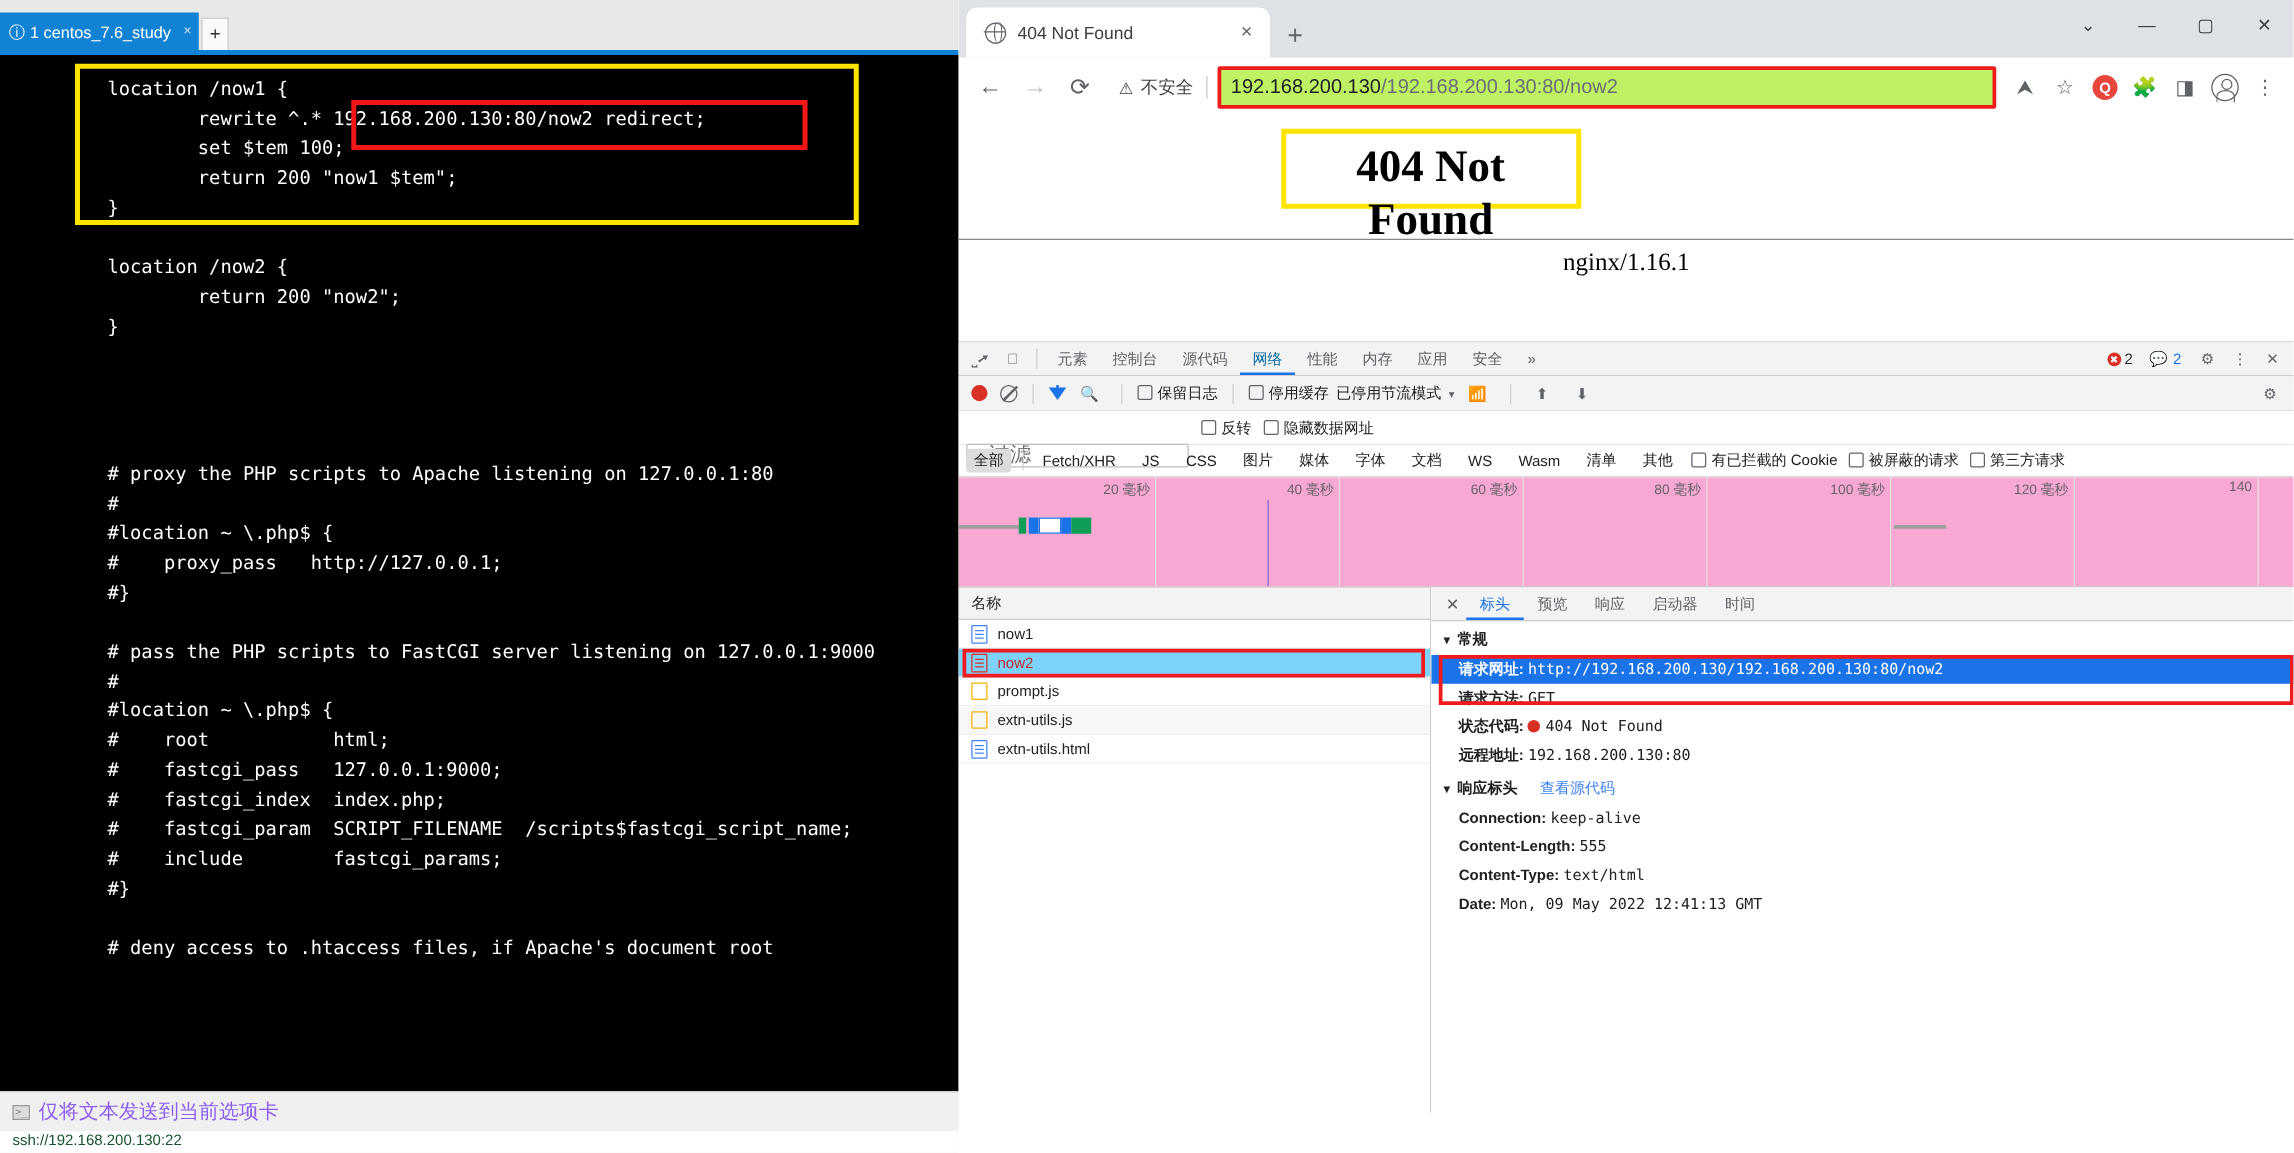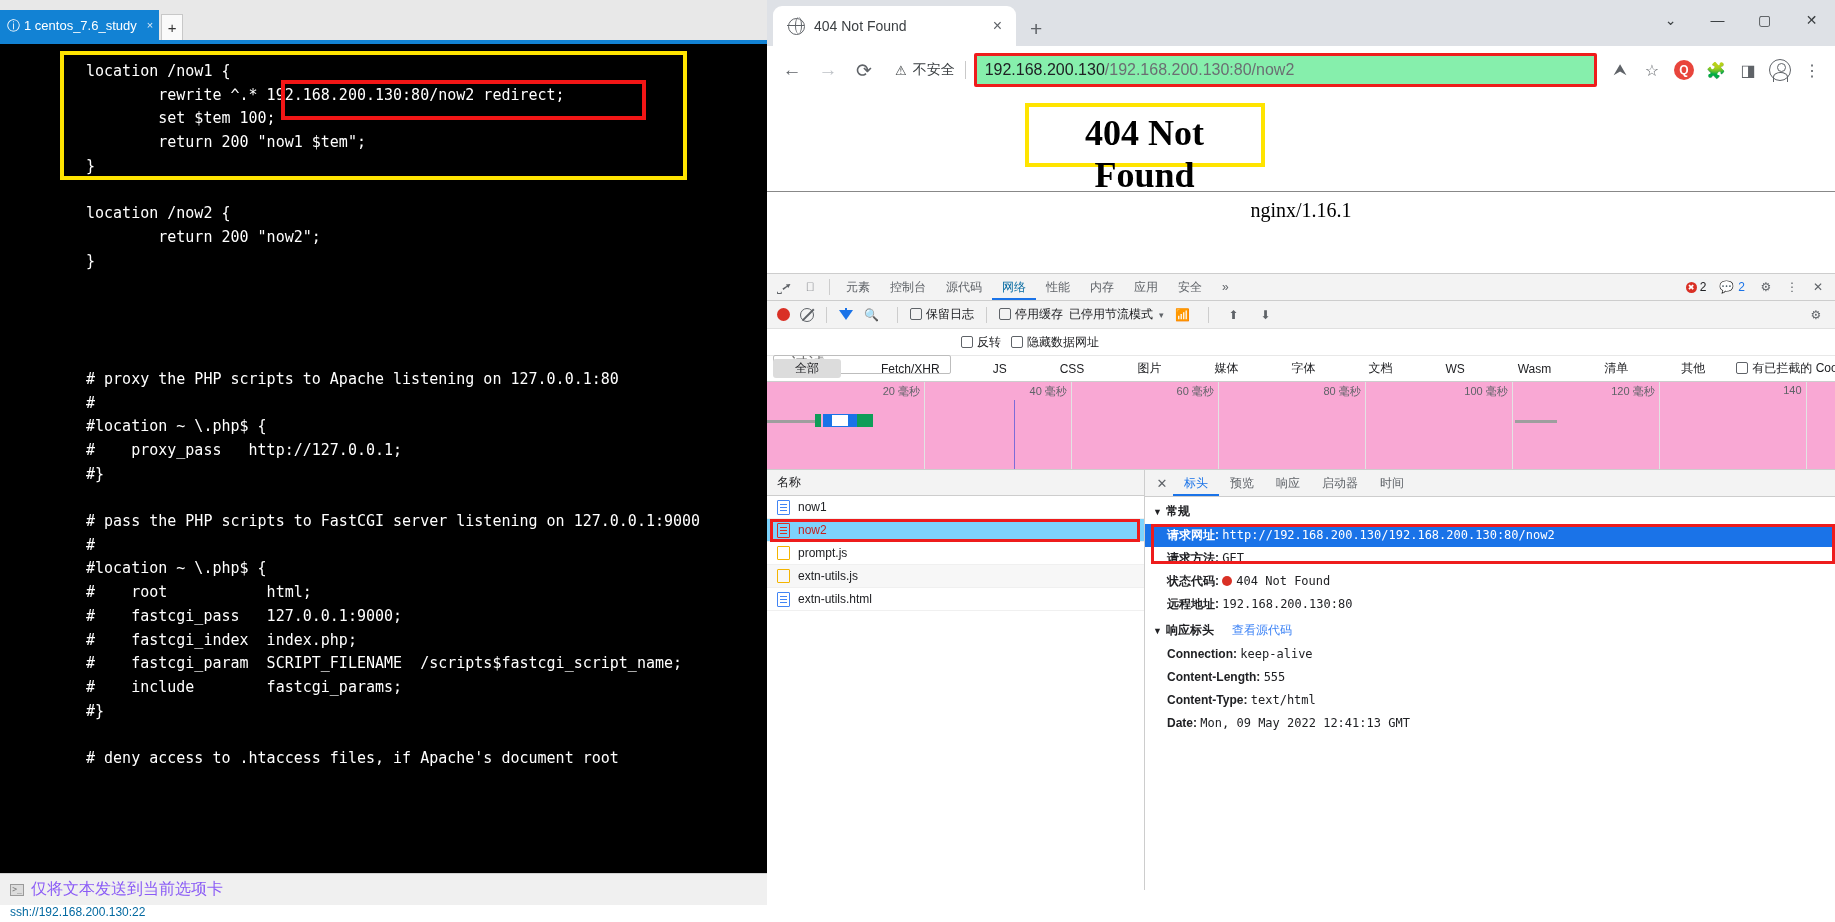--- a/index.html
+++ b/index.html
@@ -48,21 +48,21 @@
     display: flex; align-items: center; padding-left: 10px; gap: 7px;
   }
   .term-statusbar .prompt-icon {
     width: 14px; height: 12px; border: 1px solid #9a9a9a; color: #777;
     font-size: 8px; display: flex; align-items: center; justify-content: center;
     background: #dcdcdc; font-family: "DejaVu Sans Mono", monospace;
   }
   .term-statusbar .status-text { font-size: 16px; color: #8b5cf6; }
   .term-footer {
     position: absolute; left: 0; top: 905px; width: 767px; height: 17px;
-    background: #ffffff; font-size: 12px; color: #0369a1; padding-left: 10px;
+    background: #ffffff; font-size: 12px; color: #14532d; padding-left: 10px;
     overflow: hidden;
   }
   
   #term-yellow-box {
     position: absolute; left: 60px; top: 51px; width: 627px; height: 129px;
     border: 4px solid #ffe400; pointer-events: none;
   }
   #term-red-box {
     position: absolute; left: 281px; top: 80px; width: 365px; height: 40px;
     border: 4px solid #f21616; pointer-events: none;
@@ -113,21 +113,21 @@
     flex: 1; height: 30px; background: #ffffff; display: flex; align-items: center;
     margin: 0 6px; gap: 0; position: relative;
   }
   .sec-chip { display: flex; align-items: center; gap: 6px; padding: 0 10px 0 6px;
               font-size: 14px; color: #3c4043; white-space: nowrap; }
   .sec-chip .warn-tri { font-size: 13px; }
   .omni-divider { width: 1px; height: 18px; background: #c9c9c9; margin-right: 8px; }
   .omni-url {
     flex: 1; font-size: 16px; color: #202124; white-space: nowrap; overflow: hidden;
     border: 3px solid #ee1c1c; border-radius: 2px; padding: 2px 8px; height: 34px;
-    display: flex; align-items: center; background: #86efac;
+    display: flex; align-items: center; background: #bef264;
   }
   .omni-url .url-dim { color: #6b6e72; }
   .tb-icon { width: 30px; height: 30px; display:flex; align-items:center; justify-content:center;
              font-size: 16px; color: #5f6368; }
   .ext-red {
     width: 20px; height: 20px; border-radius: 50%; background: #e8453c; color: #fff;
     font-size: 12px; display: flex; align-items: center; justify-content: center;
     font-weight: bold;
   }
   .avatar-circle {
@@ -199,21 +199,21 @@
   .filter-input {
     width: 178px; height: 19px; border: 1px solid #bdbdbd; border-radius: 2px;
     font-size: 17px; padding: 0 17px; color: #9aa0a6; background: #fff;
     font-family: "Liberation Sans", sans-serif;
     margin-top: 44px;
   }
   .dt-typerow {
     height: 26px; background: #ffffff; border-bottom: 1px solid #cdcdcd;
     display: flex; align-items: center; padding: 0 6px; gap: 9px; font-size: 12px;
   }
-  .type-chip { padding: 1px 22px; border-radius: 3px; white-space: nowrap; }
+  .type-chip { padding: 1px 6px; border-radius: 3px; white-space: nowrap; }
   .type-chip.active { background: #dcdcdc; color: #202124; }
   .vsep { width: 1px; height: 15px; background: #d0d0d0; }
 
   
   .dt-overview { height: 88px; background: #f9a8d4; border-bottom: 1px solid #cdcdcd; position: relative;
                  overflow: hidden; }
   .ov-tick { position: absolute; top: 0; height: 88px; border-left: 1px solid #e3e3e3; }
   .ov-ticklabel { position: absolute; top: 2px; font-size: 11px; color: #5f6368; transform: translateX(-100%);
                   padding-right: 4px; }
   .ov-bar { position: absolute; top: 32px; height: 13px; }

